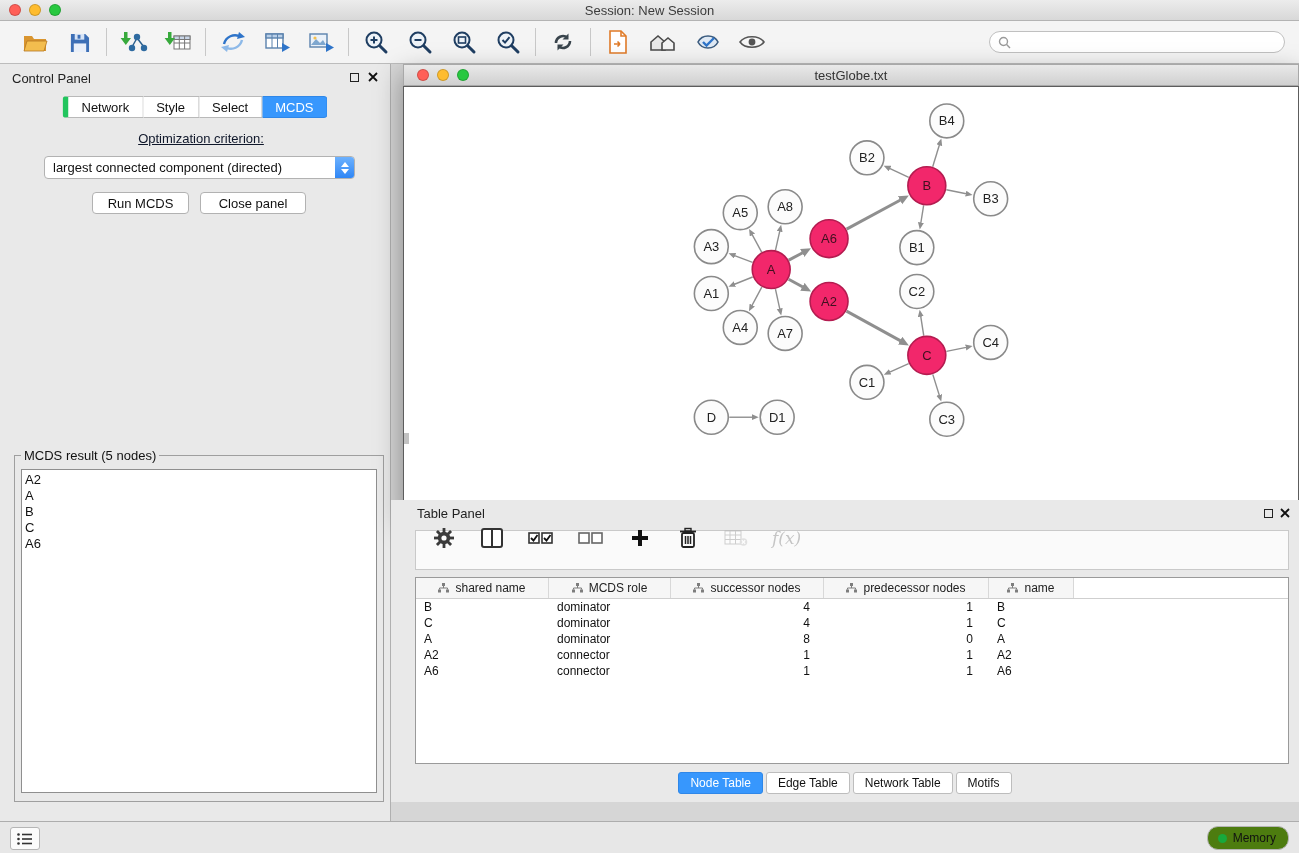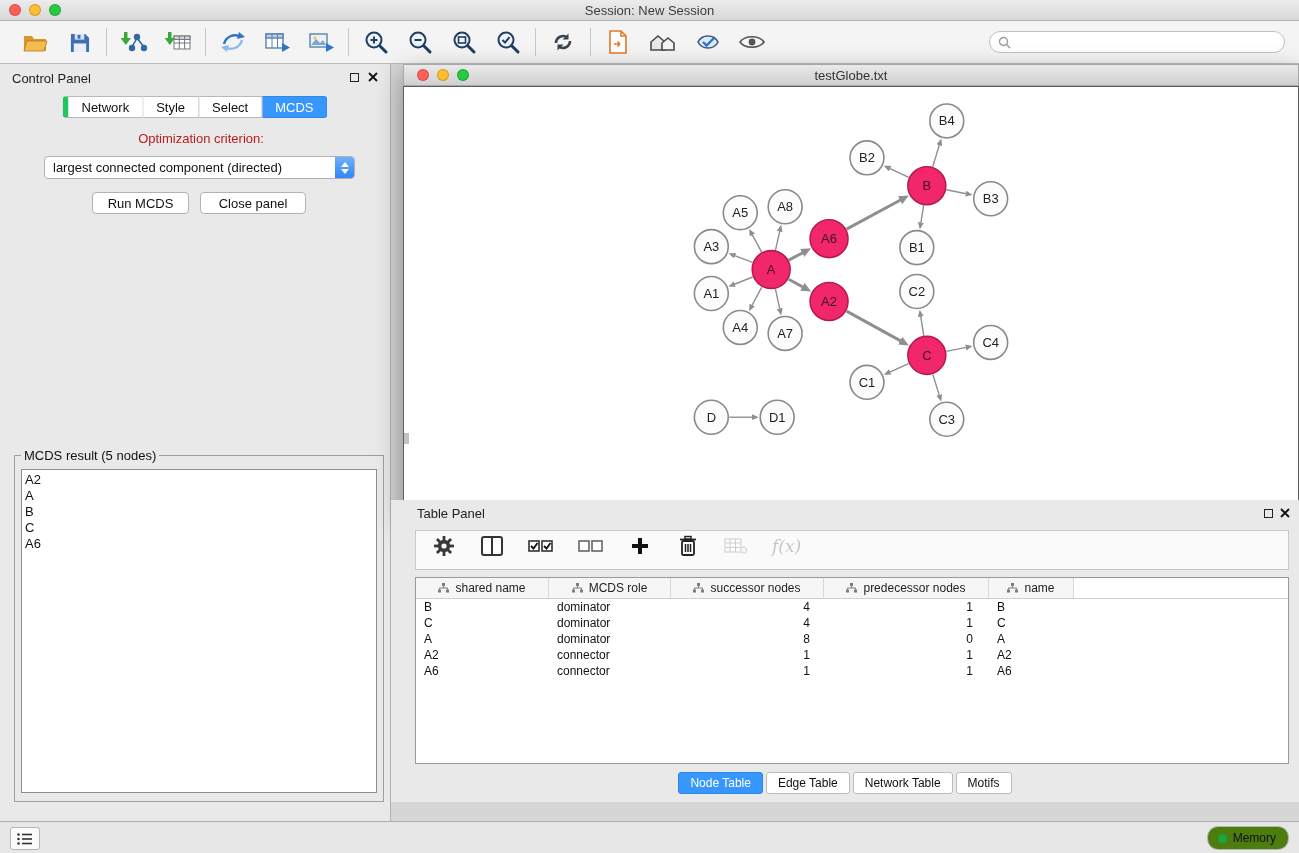--- a/index.html
+++ b/index.html
@@ -34,21 +34,21 @@
   .panel-float{position:absolute;top:9px;width:9px;height:9px;border:1.5px solid #222;box-sizing:border-box;}
   .panel-close{position:absolute;top:8px;}
   .cp-float{right:31px}.cp-close{right:12px}
   .tp-float{right:26px}.tp-close{right:9px}
   .ctabs{position:absolute;left:50%;transform:translateX(-50%);top:32px;display:flex;height:22px;}
   .ctab{font-size:13px;padding:0 13px;background:#fff;border:1px solid #b9b9b9;border-left:none;
     display:flex;align-items:center;color:#111;white-space:nowrap;}
   .ctab:first-child{border-left:6px solid #22c55e;border-radius:4px 0 0 4px;}
   .ctab:last-child{border-radius:0 4px 4px 0;}
   .ctab.active{background:#3797fd;border-color:#2f87e8;color:#fff;}
-  .opt-label{position:absolute;top:67px;left:12px;right:0;text-align:center;font-size:13px;color:#b91c1c;}
+  .opt-label{position:absolute;top:67px;left:12px;right:0;text-align:center;font-size:13px;color:#0f172a;text-decoration:underline;}
   .dropdown{position:absolute;left:44px;top:92px;width:311px;height:23px;background:#fff;
     border:1px solid #b2b2b2;border-radius:4px;display:flex;align-items:center;box-sizing:border-box;overflow:hidden;}
   .dd-text{flex:1;font-size:13px;padding-left:8px;color:#111;white-space:nowrap;}
   .dd-stepper{width:19px;align-self:stretch;background:linear-gradient(#6cb1fe,#2f86f5);
     display:flex;flex-direction:column;align-items:center;justify-content:center;gap:2px;}
   .btn{position:absolute;height:22px;background:#fff;border:1px solid #b2b2b2;border-radius:4px;
     font-size:13px;color:#111;display:flex;align-items:center;justify-content:center;box-sizing:border-box;}
   .run-btn{left:92px;top:128px;width:97px;}
   .closep-btn{left:200px;top:128px;width:106px;}
   .groupbox{position:absolute;left:14px;top:391px;width:368px;height:345px;border:1px solid #9f9f9f;}
@@ -68,21 +68,21 @@
     border:1px solid #5d5d5d;box-sizing:border-box;}
   .net-canvas svg{width:100%;height:100%;}
   .nub-left{position:absolute;left:0;top:346px;width:5px;height:11px;background:#c2c2c2;}
   .nub-bottom{position:absolute;left:444px;bottom:0;width:11px;height:5px;background:#c2c2c2;}
   .resize-grip{position:absolute;right:1px;bottom:1px;}
 
   
   .table-panel{position:absolute;left:391px;top:500px;width:908px;height:302px;background:#e9e9e9;}
   .tp-title{position:absolute;left:26px;top:6px;font-size:13px;color:#222;}
   .tp-toolbar{position:absolute;left:24px;top:30px;right:10px;height:40px;background:#fafafa;
-    border:1px solid #c9c9c9;display:flex;align-items:flex-start;gap:24px;padding:0 16px;box-sizing:border-box;}
+    border:1px solid #c9c9c9;display:flex;align-items:flex-end;gap:24px;padding:16px 16px;box-sizing:border-box;}
   .tp-btn{display:flex;align-items:center;justify-content:center;height:30px;min-width:24px;}
   .tp-btn.disabled{opacity:.55;}
   .fx{font-family:"DejaVu Serif",serif;font-style:italic;font-size:17px;color:#9a9a9a;}
   .tp-table{position:absolute;left:24px;top:77px;right:10px;bottom:38px;background:#fff;
     border:1px solid #9a9a9a;overflow:hidden;}
   .thead{display:flex;height:20px;border-bottom:1px solid #cfcfcf;}
   .th{display:flex;align-items:center;justify-content:center;gap:6px;font-size:12px;color:#222;
     background:#f6f6f6;border-right:1px solid #d8d8d8;box-sizing:border-box;}
   .th:nth-child(1){width:133px}.th:nth-child(2){width:122px}.th:nth-child(3){width:153px}
   .th:nth-child(4){width:165px}.th:nth-child(5){width:85px}

